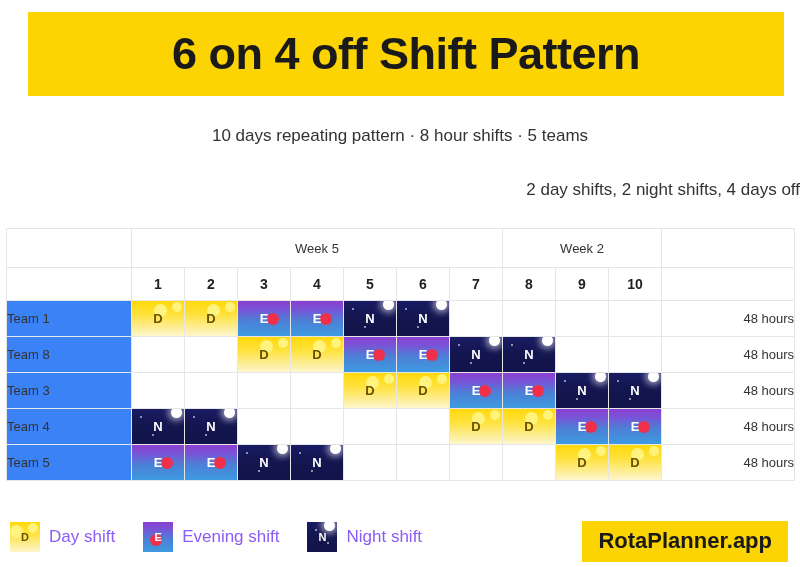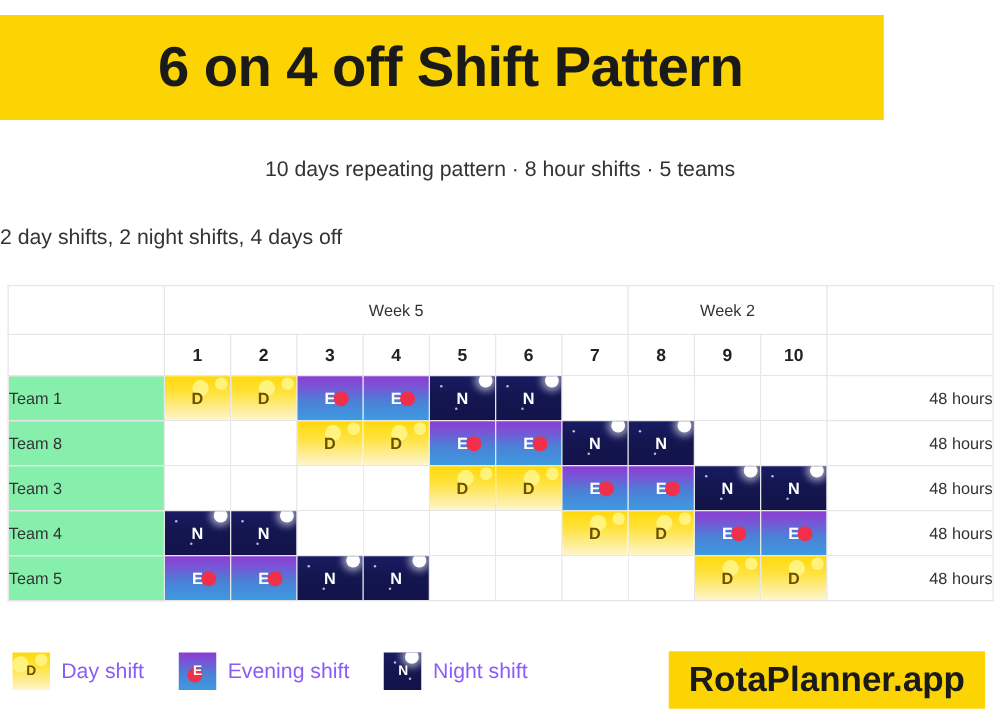--- a/index.html
+++ b/index.html
@@ -17,29 +17,28 @@
   .page {
     position: relative;
     width: 800px;
     height: 567px;
     box-sizing: border-box;
   }
 
   
   .title-banner {
     position: absolute;
-    left: 0;
+    left: 28px;
     top: 12px;
-    width: 693px;
+    width: 756px;
     height: 84px;
     background: #FCD303;
     display: flex;
     align-items: center;
     justify-content: center;
-    padding-left: 14px;
   }
   .title-text {
     font-size: 45px;
     font-weight: bold;
     color: #1a1a1a;
     letter-spacing: -0.5px;
     white-space: nowrap;
   }
 
   
@@ -50,21 +49,21 @@
     width: 800px;
     text-align: center;
     font-size: 17px;
     color: #333333;
   }
   .subtitle-2 {
     position: absolute;
     left: 0;
     top: 180px;
     width: 800px;
-    text-align: left;
+    text-align: right;
     font-size: 17px;
     color: #333333;
   }
 
   
   .rota-table {
     position: absolute;
     left: 6px;
     top: 228px;
     width: 788px;
@@ -99,21 +98,21 @@
   }
   .blank-cell { border: 1px solid #e6e6e6; background: #ffffff; }
 
   .team-label {
     height: 35px;
     padding-left: 24px;
     font-size: 13px;
     color: #333333;
     text-align: left;
     vertical-align: middle;
-    background: #86efac;
+    background: #3b82f6;
   }
   .hours-label {
     padding-left: 18px;
     font-size: 13px;
     color: #333333;
     text-align: right;
     vertical-align: middle;
     background: #ffffff;
   }
   .shift-cell {
@@ -240,21 +239,21 @@
   .brand {
     position: absolute;
     right: 12px;
     top: 521px;
     background: #FCD303;
     padding: 7px 16px 8px 16px;
     display: flex;
     align-items: center;
   }
   .brand-text {
-    font-size: 28px;
+    font-size: 22px;
     font-weight: bold;
     color: #1a1a1a;
     white-space: nowrap;
   }
 </style>
 </head>
 <body>
 
 <div class="page">
 

